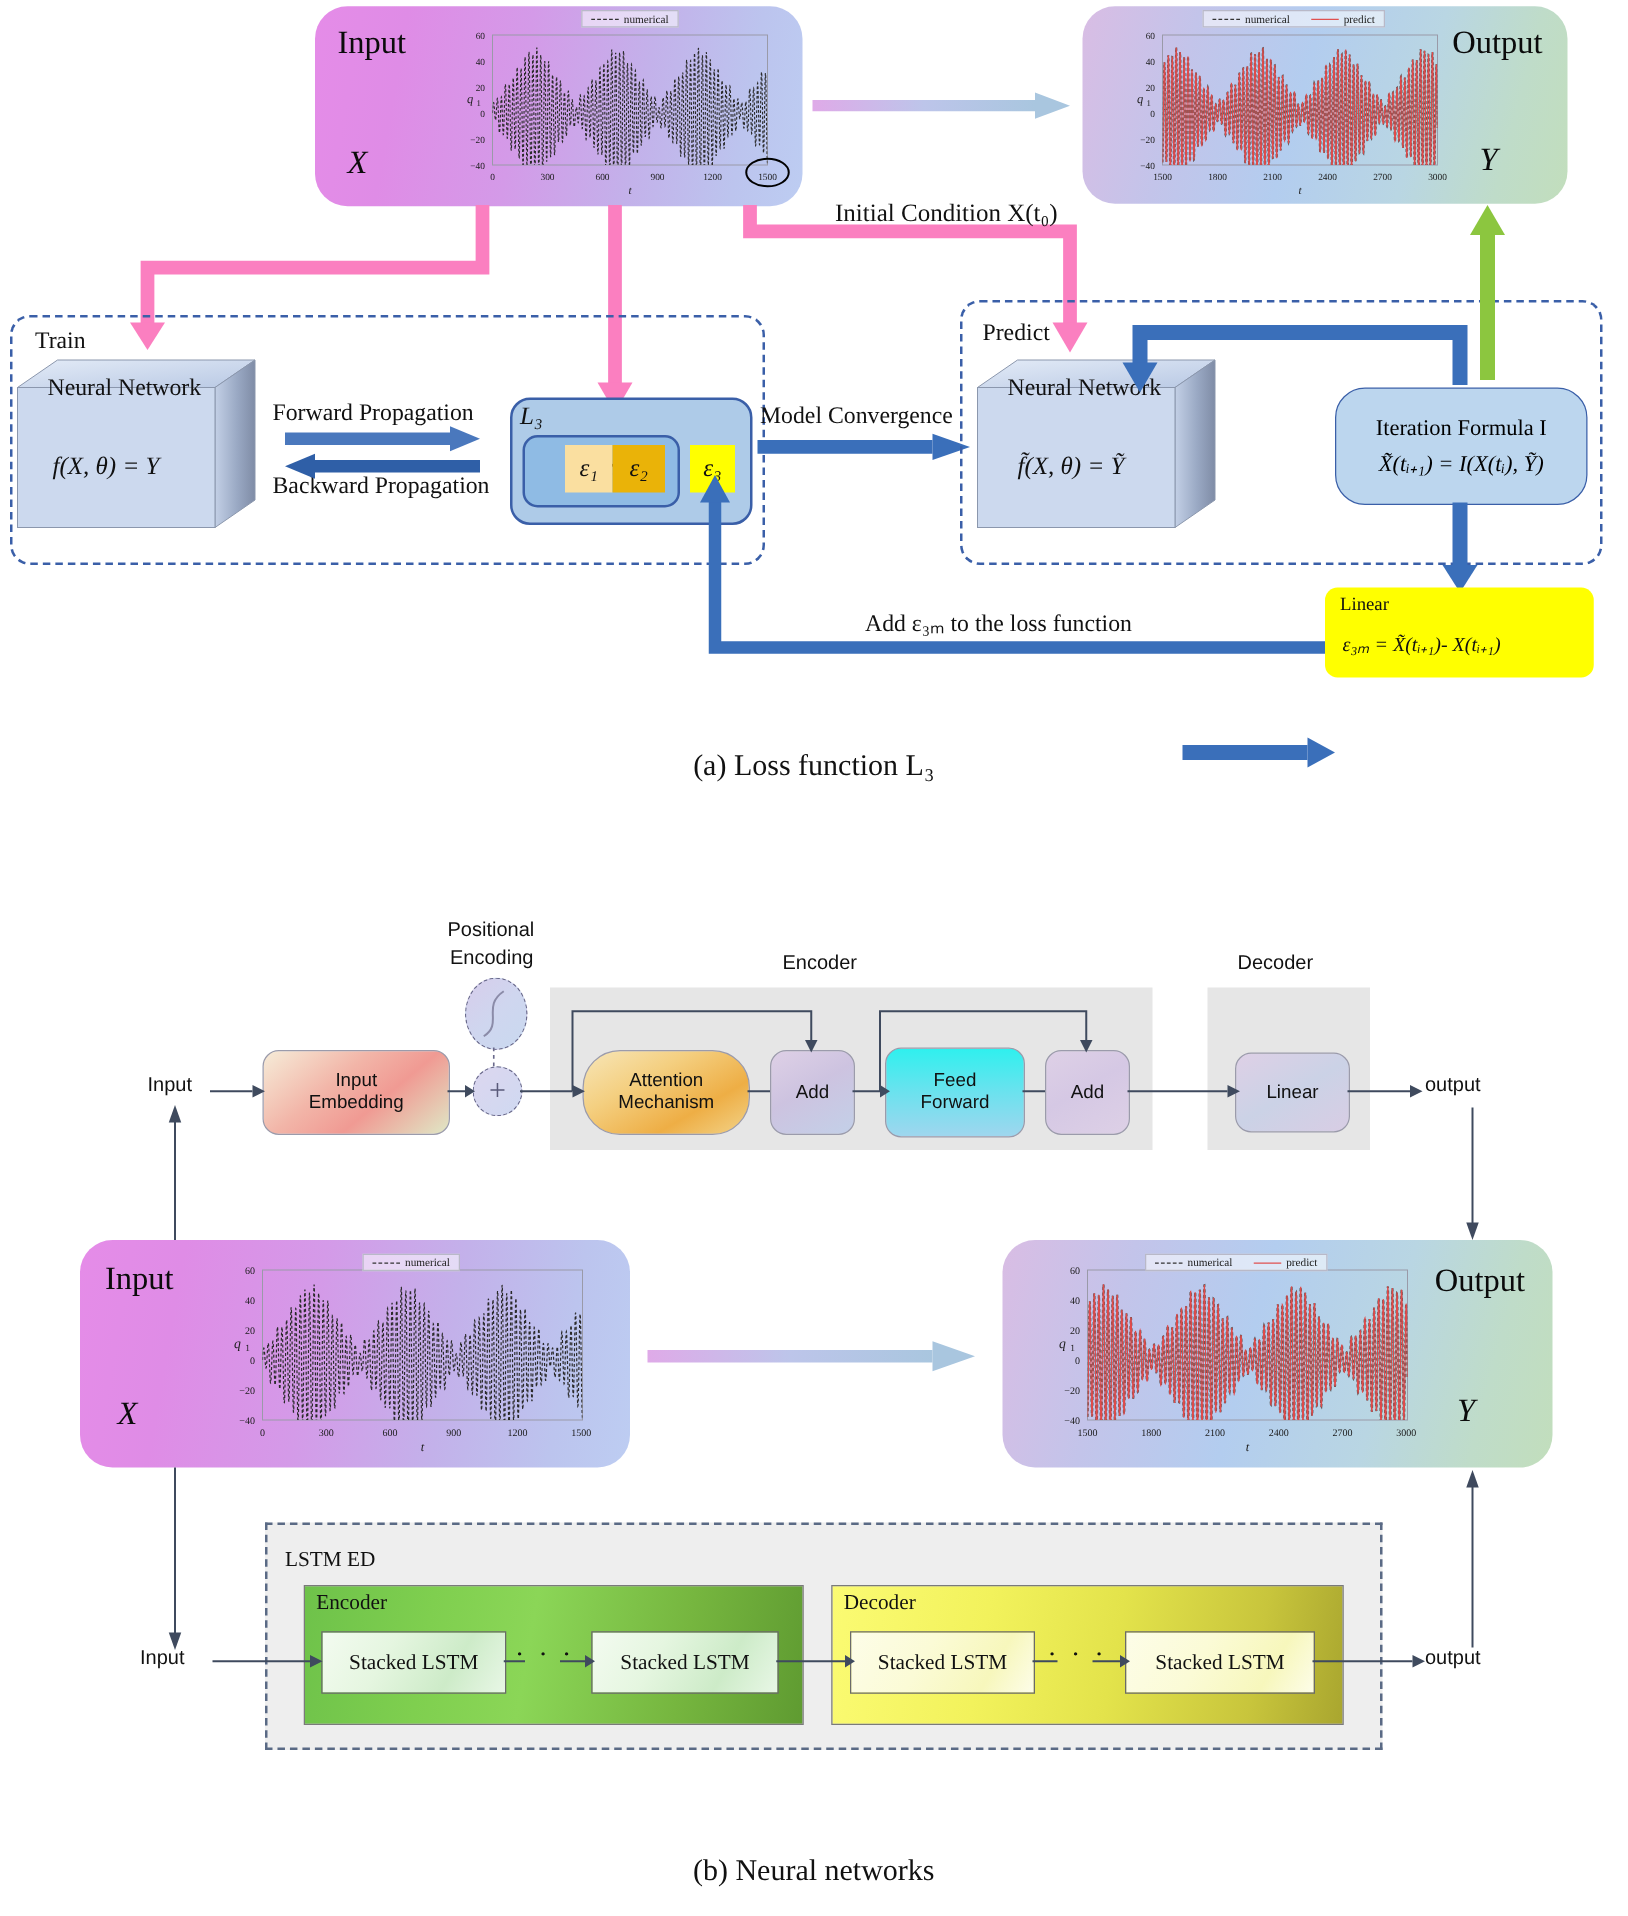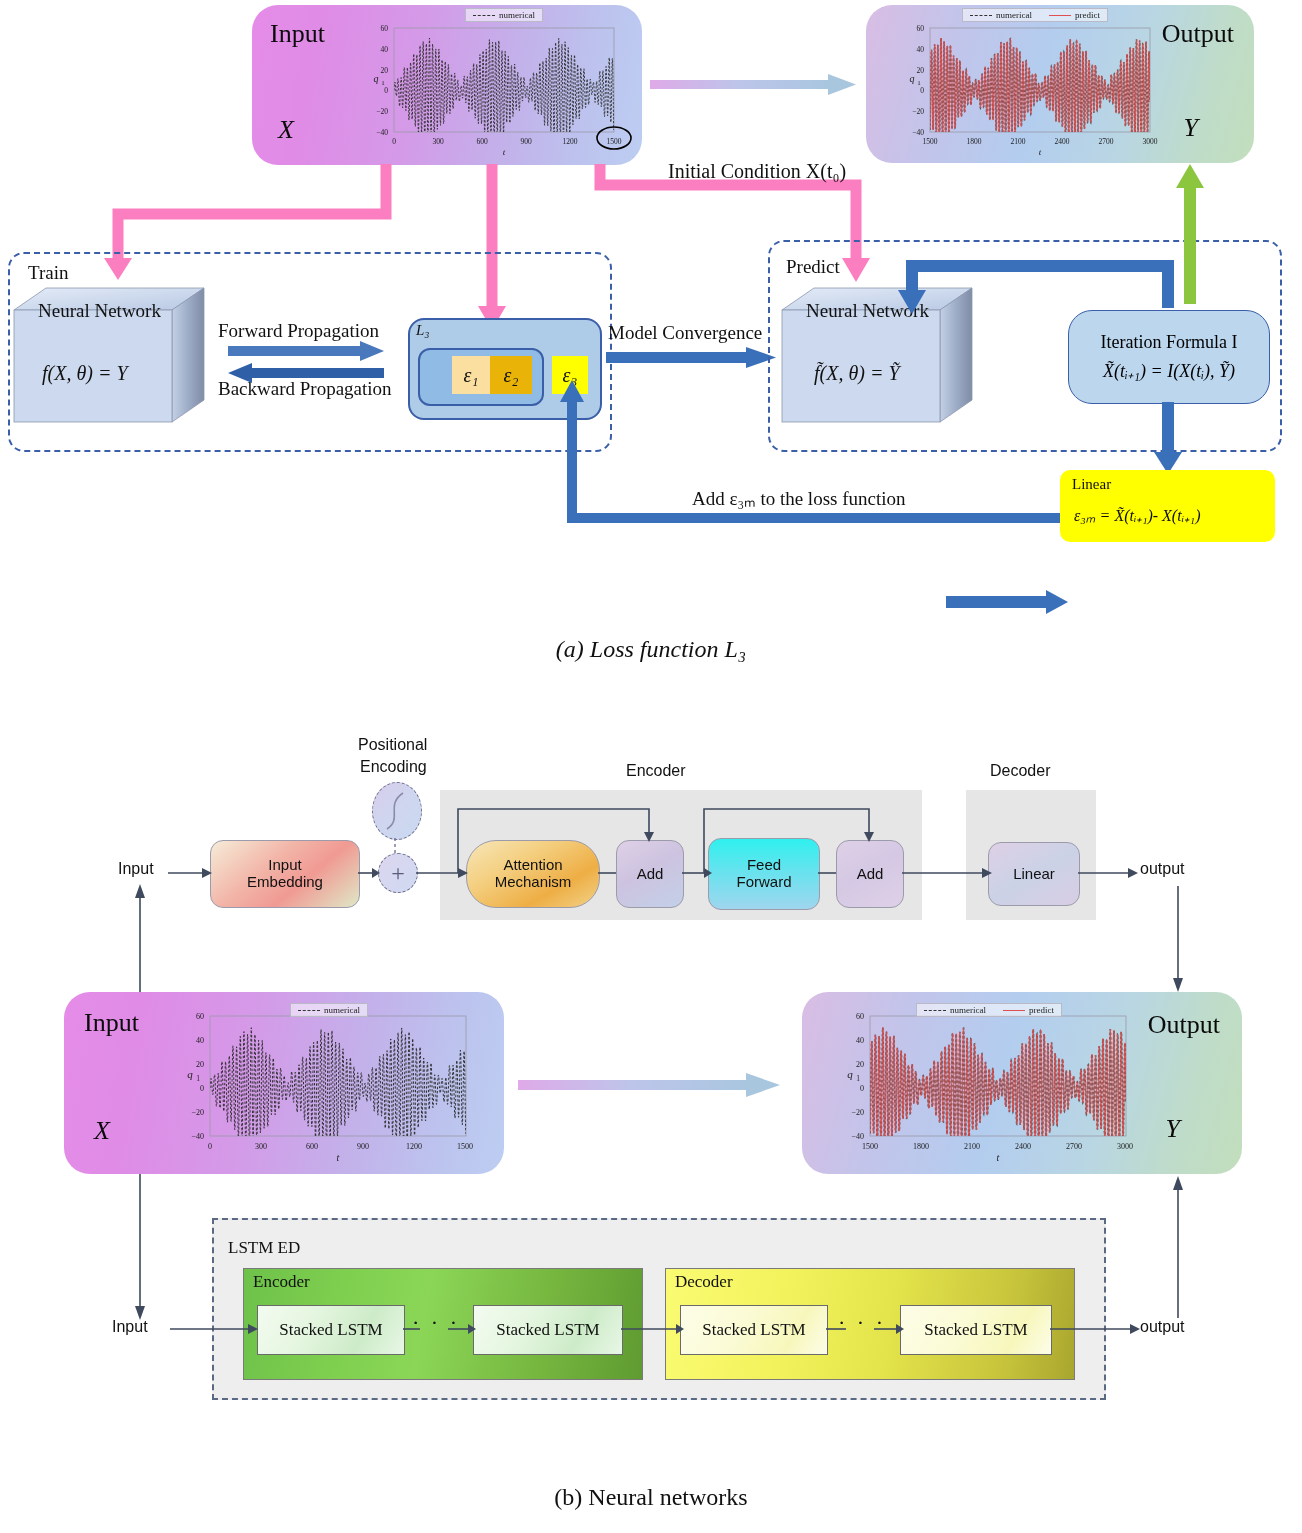--- a/index.html
+++ b/index.html
@@ -221,21 +221,21 @@
 <div class="lbl serif" style="left:218px;top:320px;font-size:19px;">Forward Propagation</div>
 <div class="lbl serif" style="left:218px;top:378px;font-size:19px;">Backward Propagation</div>
 <svg class="abs" style="left:228px;top:344px;" width="170" height="38">
   <rect x="0" y="2" width="132" height="10" fill="#4a78bd"></rect>
   <polygon points="132,-3 132,17 156,7" fill="#4a78bd"></polygon>
   <rect x="24" y="24" width="132" height="10" fill="#2f5fa7"></rect>
   <polygon points="24,24 24,44 0,34" fill="#2f5fa7" transform="translate(0,-5)"></polygon>
 </svg>
 
 <div class="lossouter" style="left:408px;top:318px;width:190px;height:98px;"></div>
-<div class="lbl serif ital" style="left:416px;top:322px;font-size:15px;">L₃</div>
+<div class="lbl serif ital" style="left:416px;top:322px;font-size:20px;">L₃</div>
 <div class="lossinner" style="left:418px;top:348px;width:122px;height:54px;"></div>
 <div class="lbl serif ital" style="left:424px;top:364px;font-size:19px;margin-left:45px;">L₂:</div>
 <div class="epsbox" style="left:452px;top:356px;width:38px;height:38px;background:#fadfa0;">ε₁</div>
 <div class="epsbox" style="left:490px;top:356px;width:42px;height:38px;background:#eab308;">ε₂</div>
 <div class="epsbox" style="left:552px;top:356px;width:36px;height:38px;background:#ffff00;font-style:italic;">ε₃</div>
 
 <div class="lbl serif" style="left:608px;top:322px;font-size:19px;">Model Convergence</div>
 <svg class="abs" style="left:606px;top:348px;" width="180" height="22">
   <rect x="0" y="4" width="140" height="11" fill="#3a6fba"></rect>
   <polygon points="140,-1 140,20 170,9.5" fill="#3a6fba"></polygon>
@@ -277,21 +277,21 @@
   <polygon points="2,26 30,26 16,2" fill="#8cc63f"></polygon>
 </svg>
 
 <div class="lbl serif" style="left:692px;top:485px;font-size:19px;">Add ε₃ₘ to the loss function</div>
 
 <div class="errbox" style="left:1060px;top:470px;width:215px;height:72px;">
   <div class="t1 serif" style="left:12px;top:6px;">Linear</div>
   <div class="t2 serif" style="left:14px;top:34px;">ε₃ₘ = X̃(tᵢ₊₁)- X(tᵢ₊₁)</div>
 </div>
 
-<div class="caption-fig serif" style="left:0;top:636px;font-style:italic;">(a) Loss function L₃</div>
+<div class="caption-fig serif" style="left:0;top:600px;">(a) Loss function L₃</div>
 
 <div class="tf-grouplabel" style="left:358px;top:736px;">Positional</div>
 <div class="tf-grouplabel" style="left:360px;top:758px;">Encoding</div>
 <div class="circ-pe" style="left:372px;top:782px;width:48px;height:56px;">
   <svg width="48" height="56" viewBox="0 0 48 56">
       <path d="M14 46 C 30 36, 12 22, 30 10" stroke="#8b8ba8" stroke-width="1.6" fill="none"></path>
     </svg>
 </div>
 <svg class="abs" style="left:392px;top:838px;" width="6" height="26">
   <line x1="3" y1="0" x2="3" y2="26" stroke="#6a6a8c" stroke-width="1.3" stroke-dasharray="3,3"></line>

